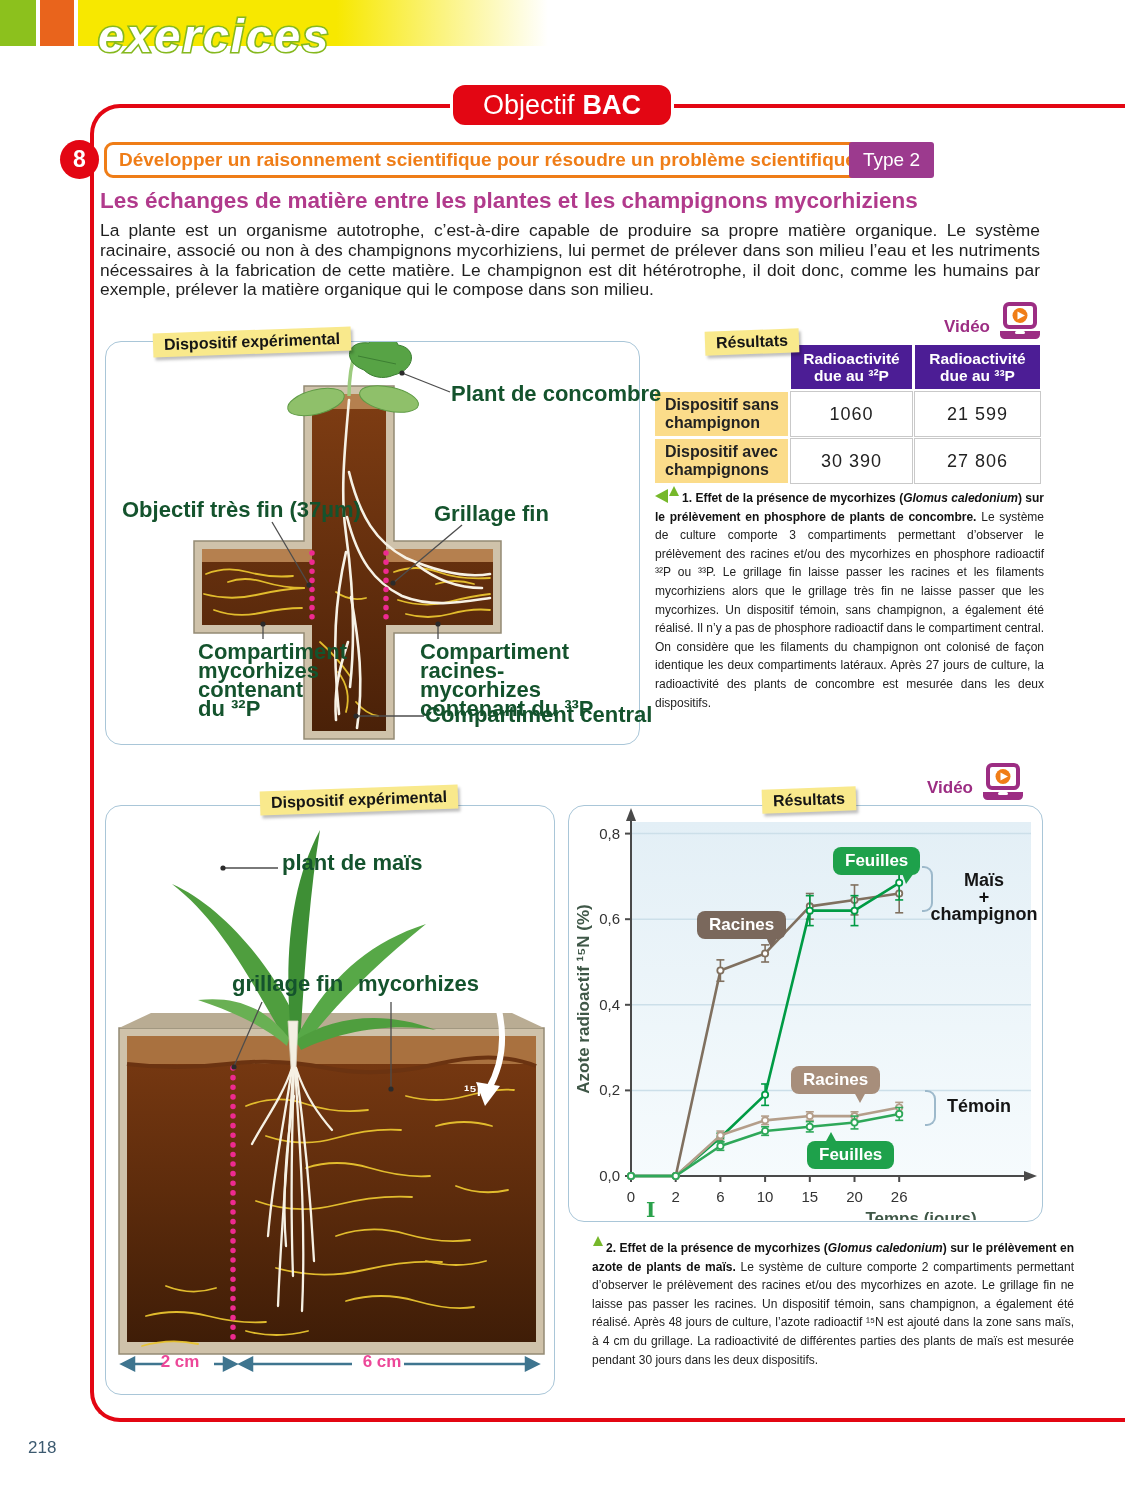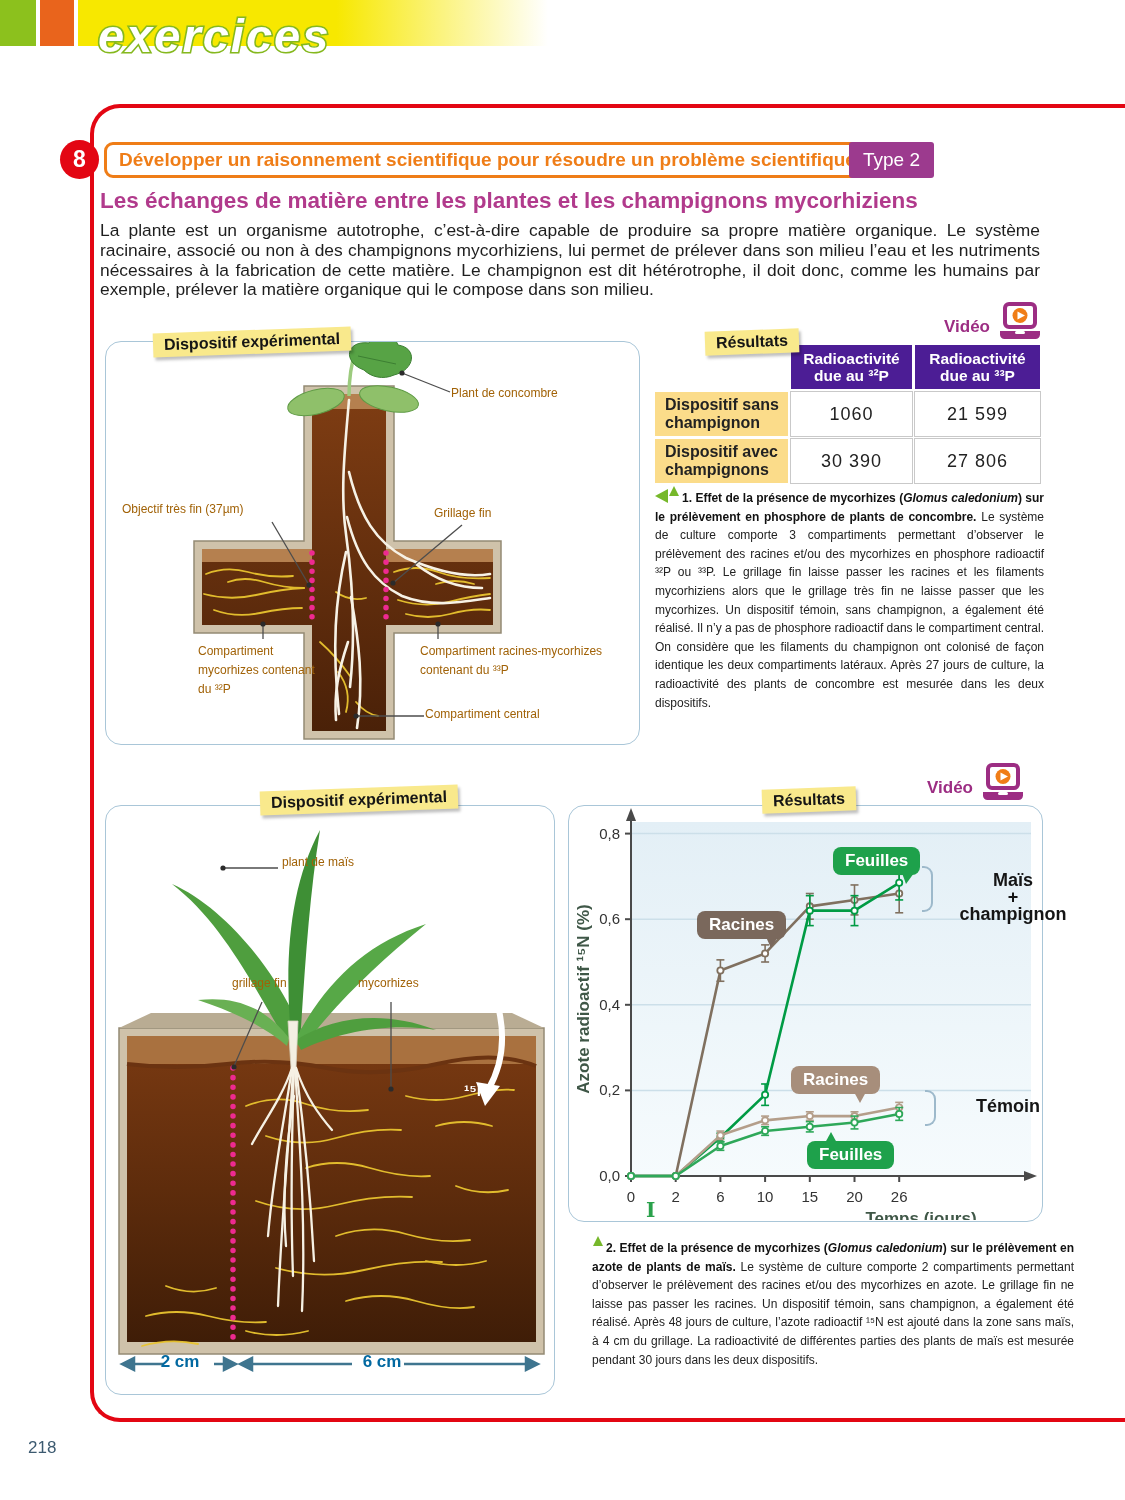--- a/index.html
+++ b/index.html
@@ -24,24 +24,24 @@
   .ex-pill { position:absolute; left:104px; top:142px; height:36px; background:#fff; border:3px solid #ef7d17; border-radius:9px; color:#ef7d17; font-weight:bold; font-size:19px; line-height:30px; padding:0 12px; white-space:nowrap; z-index:2; }
   .ex-type { position:absolute; left:849px; top:142px; height:36px; background:#9c3a8e; color:#fff; font-size:19px; line-height:36px; padding:0 14px; border-radius:3px; z-index:2; }
 
   .main-title { position:absolute; left:100px; top:188px; font-size:22.5px; font-weight:bold; color:#b13a8c; }
   .intro { position:absolute; left:100px; top:221px; width:940px; font-size:17.4px; line-height:19.8px; color:#1e1e1e; text-align:justify; }
 
   
   .fig-box { position:absolute; background:#fff; border:1.5px solid #a9c6d8; border-radius:16px; }
   .tag { position:absolute; background:#f9e98c; color:#151515; font-weight:bold; font-size:16px; padding:3px 11px; box-shadow:2px 3px 3px rgba(0,0,0,0.25); transform:rotate(-2deg); z-index:4; white-space:nowrap; }
 
-  .fig-label { position:absolute; color:#a16207; font-weight:normal; font-size:12px; line-height:19px; z-index:3; white-space:nowrap; }
+  .fig-label { position:absolute; color:#14532d; font-weight:bold; font-size:22px; line-height:19px; z-index:3; white-space:nowrap; }
   .fig-label.wrap { white-space:normal; }
   .white-label { position:absolute; color:#fff; font-weight:bold; font-size:16px; z-index:3; }
-  .dim-label { position:absolute; color:#0369a1; font-weight:bold; font-size:17px; text-align:center; z-index:3; }
+  .dim-label { position:absolute; color:#ec4899; font-weight:bold; font-size:17px; text-align:center; z-index:3; }
 
   
   .rtable { position:absolute; left:655px; top:345px; display:grid; grid-template-columns:133px 121px 125px; grid-template-rows:44px 44px 44px; gap:3px; z-index:2; }
   .rt-cell { display:flex; align-items:center; justify-content:center; }
   .rt-empty { background:transparent; }
   .rt-head { background:#4c1d95; color:#fff; font-weight:bold; font-size:15.5px; line-height:17px; text-align:center; padding:2px; }
   .rt-rowlab { background:#fbdc8a; color:#222; font-weight:bold; font-size:16px; line-height:18px; justify-content:flex-start; padding-left:10px; }
   .rt-val { background:#fff; outline:1px solid #c9c9c9; color:#222; font-size:18px; letter-spacing:1px; }
 
   
@@ -58,21 +58,21 @@
   
   .badge { position:absolute; color:#fff; font-weight:bold; font-size:17px; padding:4px 12px; border-radius:8px; z-index:5; }
   .badge:after { content:""; position:absolute; width:0; height:0; }
   .badge-darkbrown { background:#7a685c; }
   .badge-darkbrown:after { right:8px; bottom:-9px; border-left:5px solid transparent; border-right:7px solid transparent; border-top:11px solid #7a685c; }
   .badge-green { background:#1ea14b; }
   .badge-green:after { right:6px; bottom:-9px; border-left:4px solid transparent; border-right:8px solid transparent; border-top:11px solid #1ea14b; }
   .badge-lightbrown { background:#a78e7b; }
   .badge-lightbrown:after { right:14px; bottom:-9px; border-left:6px solid transparent; border-right:6px solid transparent; border-top:11px solid #a78e7b; }
   .badge-green-up:after { right:auto; left:18px; bottom:auto; top:-9px; border-left:6px solid transparent; border-right:6px solid transparent; border-bottom:11px solid #1ea14b; border-top:none; }
-  .group-label { position:absolute; color:#151515; font-weight:bold; font-size:18px; text-align:center; line-height:17px; z-index:5;margin-left:29px; }
+  .group-label { position:absolute; color:#151515; font-weight:bold; font-size:18px; text-align:center; line-height:17px; z-index:5; }
   .bracket { position:absolute; width:11px; border:2.5px solid #9db9cb; border-left:none; border-radius:0 9px 9px 0; z-index:4; }
   .err-symbol { position:absolute; font-family:"DejaVu Serif",serif; font-weight:bold; font-size:20px; color:#2aa14b; z-index:4; }
 
   svg text { font-family:"Liberation Sans",sans-serif; }
   .tick { font-size:15px; fill:#333; }
   .axis-label { font-size:17px; font-weight:bold; fill:#3f5747; }
 
   .page-num { position:absolute; left:28px; top:1438px; font-size:17px; color:#3c5a70; }
 </style>
 </head>
@@ -80,20 +80,24 @@
 
 <div id="page">
 
   <div class="hdr-block hdr-green"></div>
   <div class="hdr-block hdr-orange"></div>
   <div class="hdr-block hdr-yellow"></div>
   <svg class="brand-svg" width="320" height="66">
     <text x="10" y="50" class="brand-text">exercices</text>
   </svg>
 
+  <div class="objectif-badge">
+    <span>Objectif</span>
+    <b>BAC</b>
+  </div>
 
   <div class="red-frame"></div>
 
   <div class="ex-num">8</div>
   <div class="ex-pill">Développer un raisonnement scientifique pour résoudre un problème scientifique</div>
   <div class="ex-type">Type 2</div>
 
   <div class="main-title">Les échanges de matière entre les plantes et les champignons mycorhiziens</div>
   <div class="intro">La plante est un organisme autotrophe, c’est-à-dire capable de produire sa propre matière organique. Le système racinaire, associé ou non à des champignons mycorhiziens, lui permet de prélever dans son milieu l’eau et les nutriments nécessaires à la fabrication de cette matière. Le champignon est dit hétérotrophe, il doit donc, comme les humains par exemple, prélever la matière organique qui le compose dans son milieu.</div>
 

